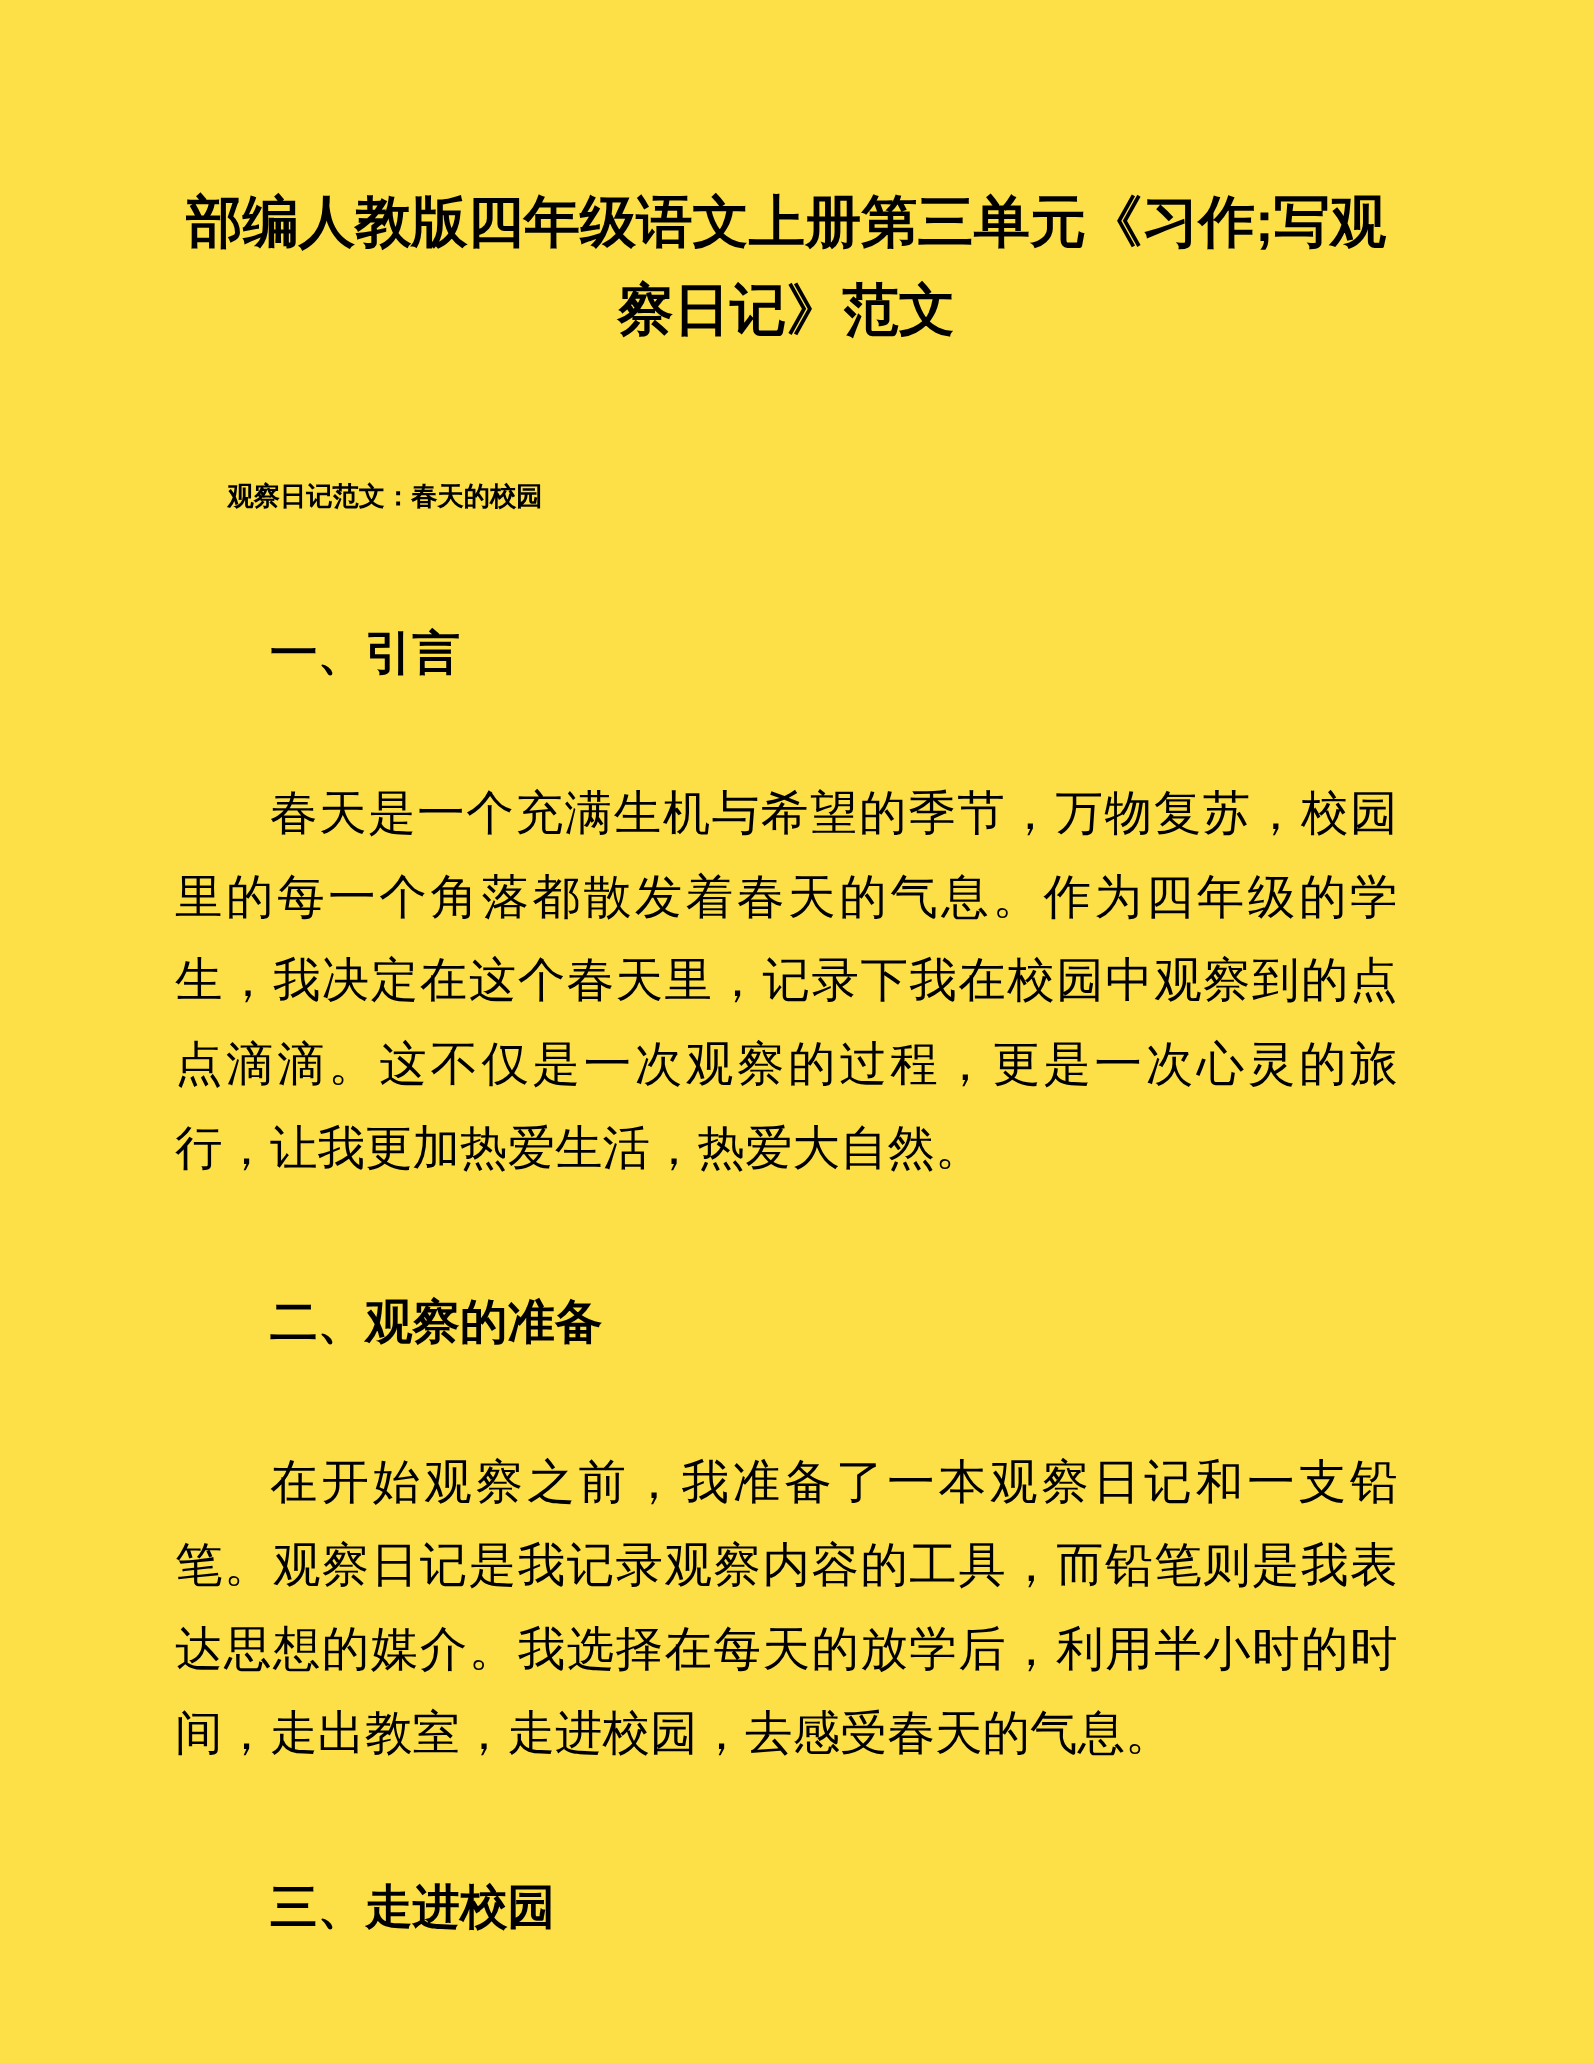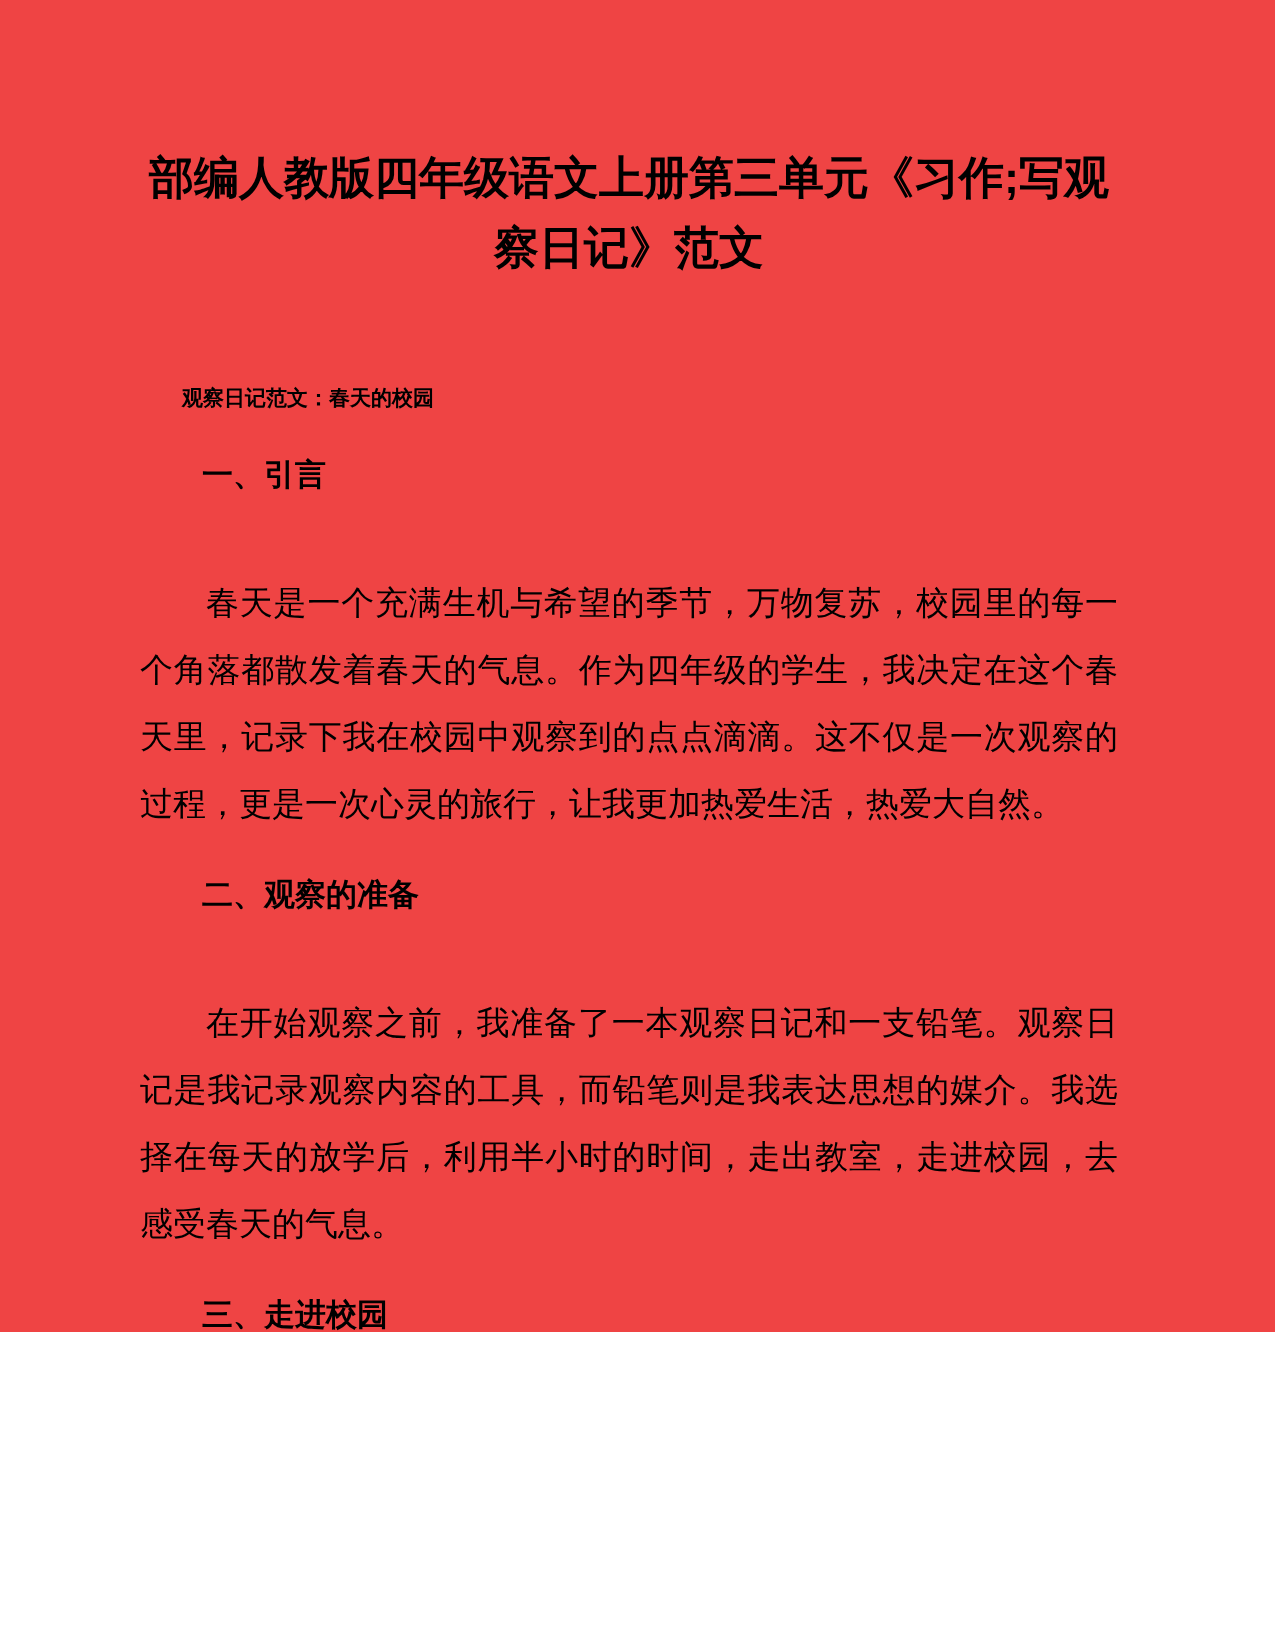--- a/index.html
+++ b/index.html
@@ -1,23 +1,23 @@
 <!DOCTYPE html>
 <html lang="zh"><head>
 <meta charset="utf-8">
 <title>Document</title>
 <style>
   * { margin: 0; padding: 0; box-sizing: border-box; }
   html, body { background: #ffffff; }
   .page {
     position: relative;
     width: 1275px;
-    height: 1332px;
+    height: 1650px;
     margin: 0 auto;
-    background: #ef4444;
+    background: #fde047;
     color: #000000;
     overflow: hidden;
   }
   .content {
     padding: 0 157px 0 140px;
   }
   .doc-title {
     padding-top: 143px;
     text-align: center;
     font-family: "Liberation Sans", "DejaVu Sans", sans-serif;
@@ -29,33 +29,33 @@
   .doc-subtitle {
     margin-top: 95px;
     font-family: "Liberation Sans", "DejaVu Sans", sans-serif;
     font-weight: 700;
     font-size: 21px;
     line-height: 40px;
     text-indent: 2em;
     color: #000000;
   }
   .section-heading {
-    margin-top: 37px;
+    margin-top: 85px;
     font-family: "Liberation Sans", "DejaVu Sans", sans-serif;
     font-weight: 700;
-    font-size: 31px;
+    font-size: 38px;
     line-height: 40px;
     text-indent: 2em;
     color: #000000;
   }
   .body-para {
     margin-top: 75px;
     font-family: "Liberation Serif", "DejaVu Serif", serif;
     font-weight: 400;
-    font-size: 33px;
+    font-size: 38px;
     line-height: 67px;
     text-align: justify;
     text-indent: 2em;
     color: #000000;
   }
 </style>
 </head>
 <body>
 
 <div class="page">

